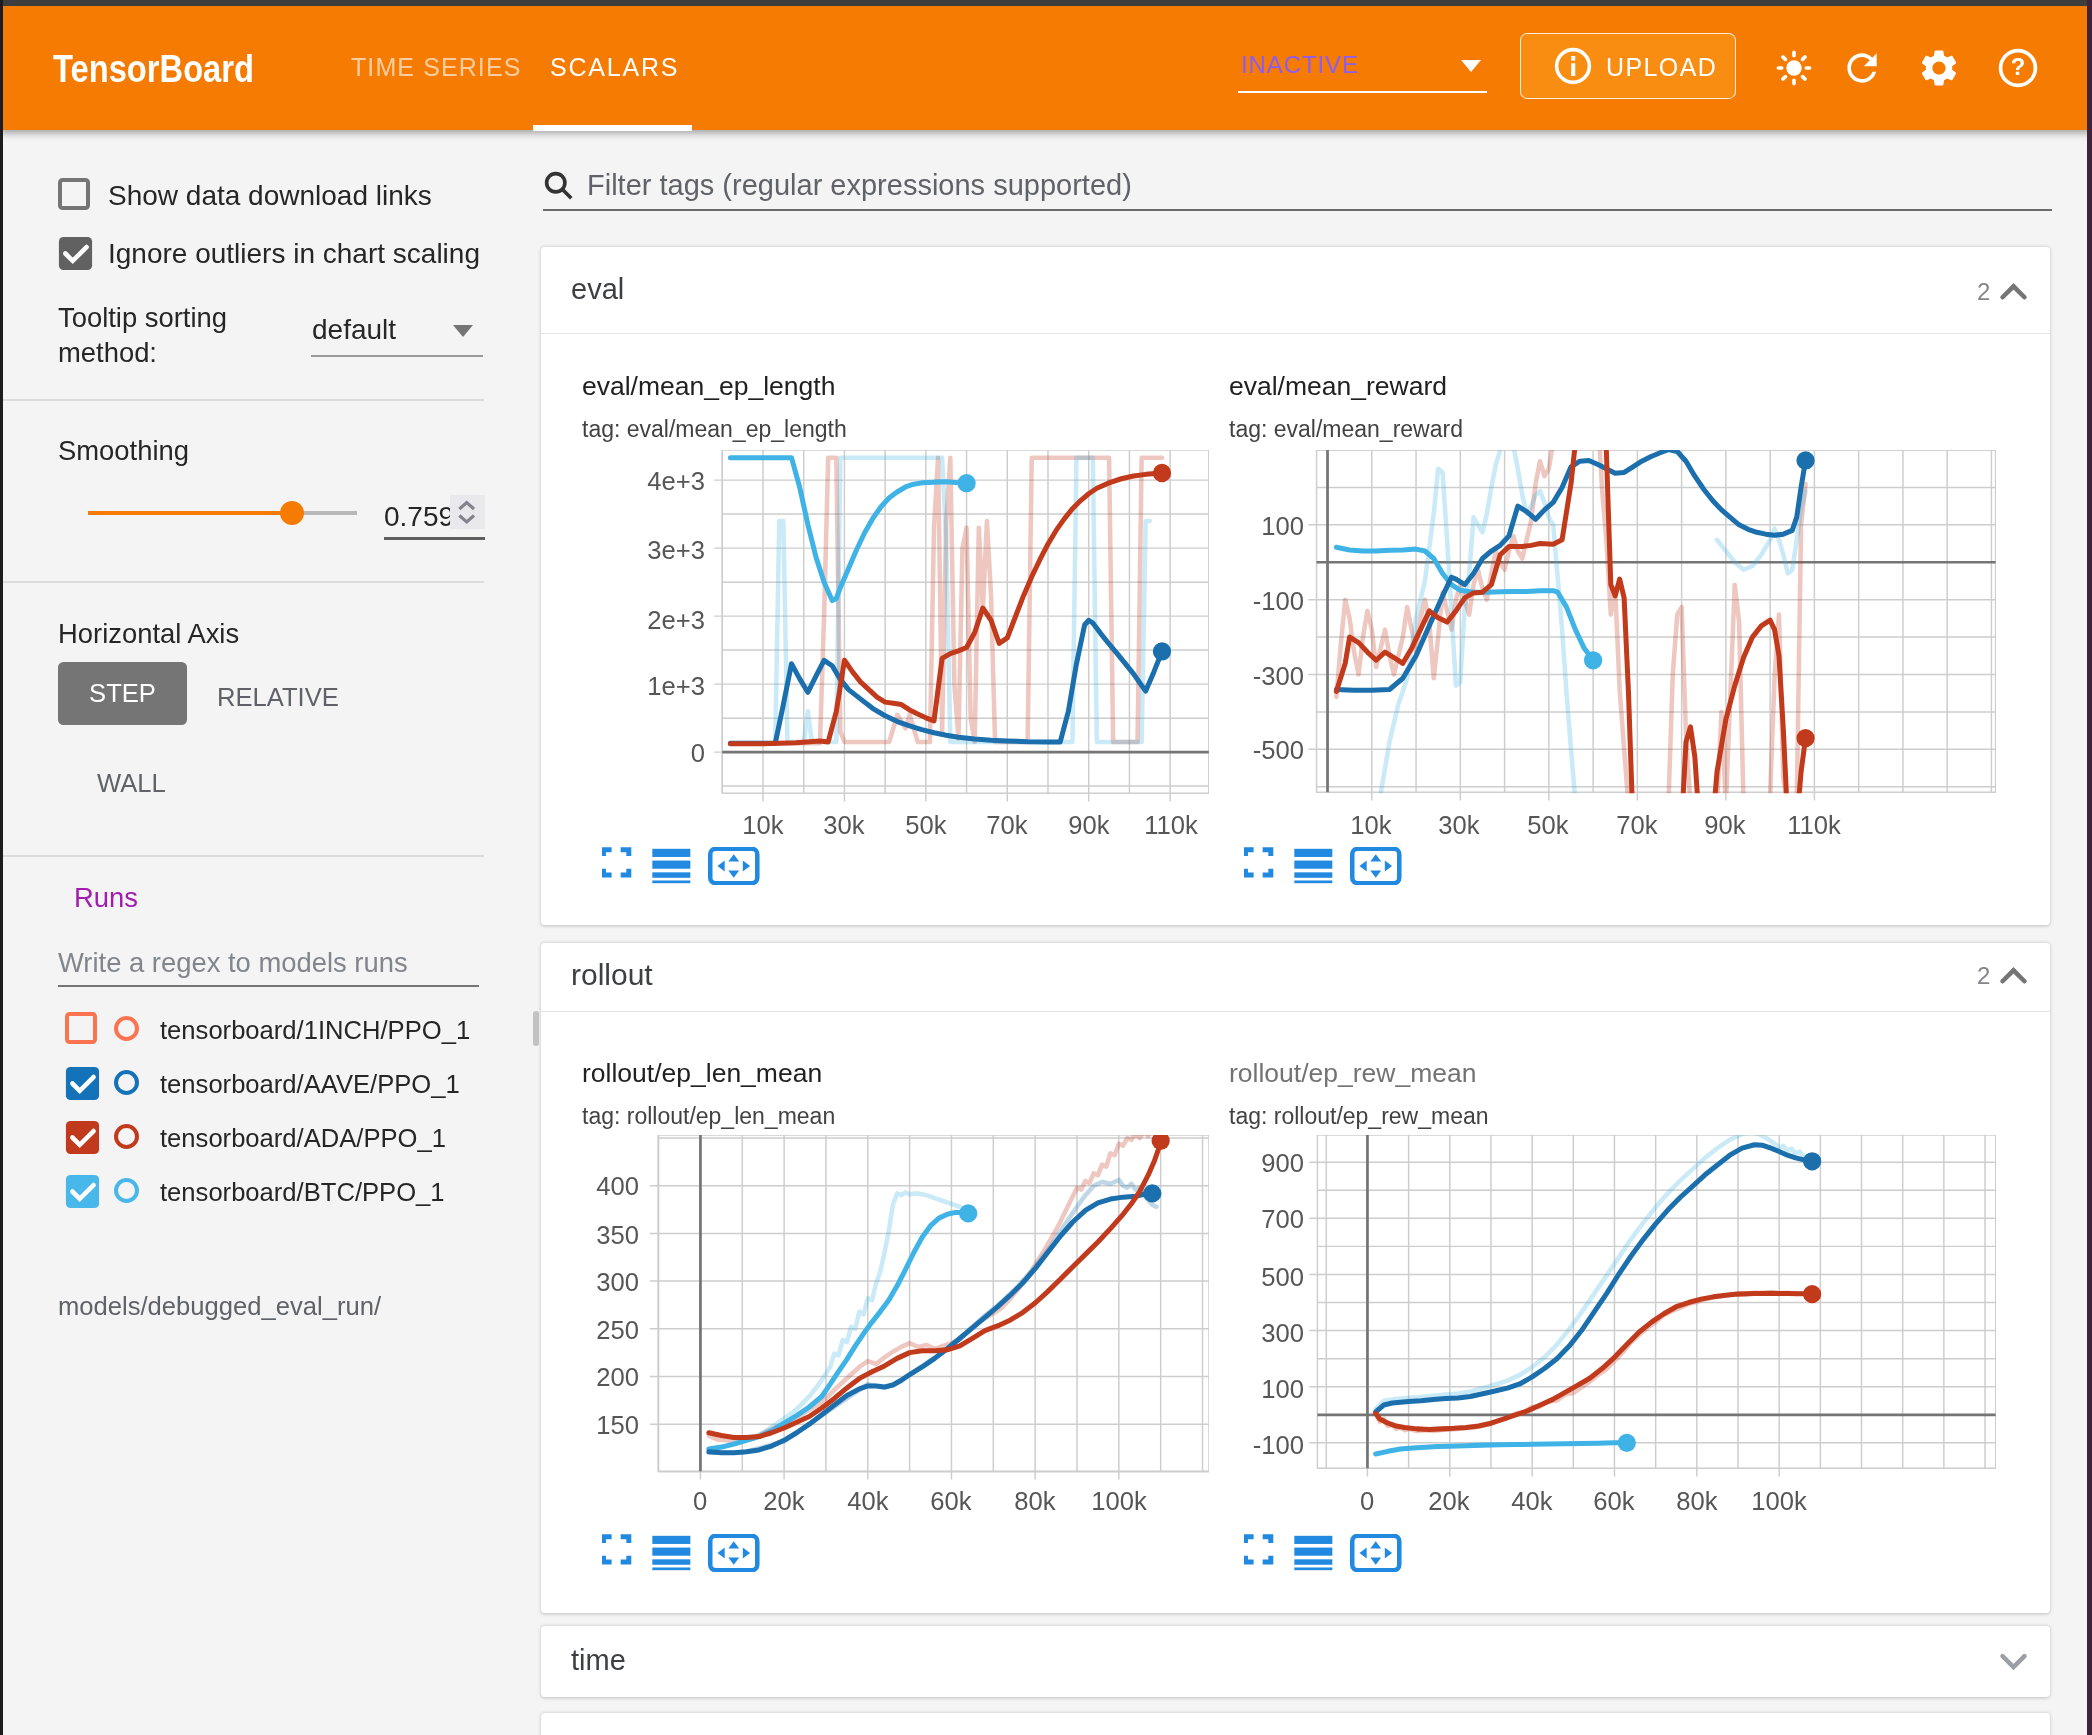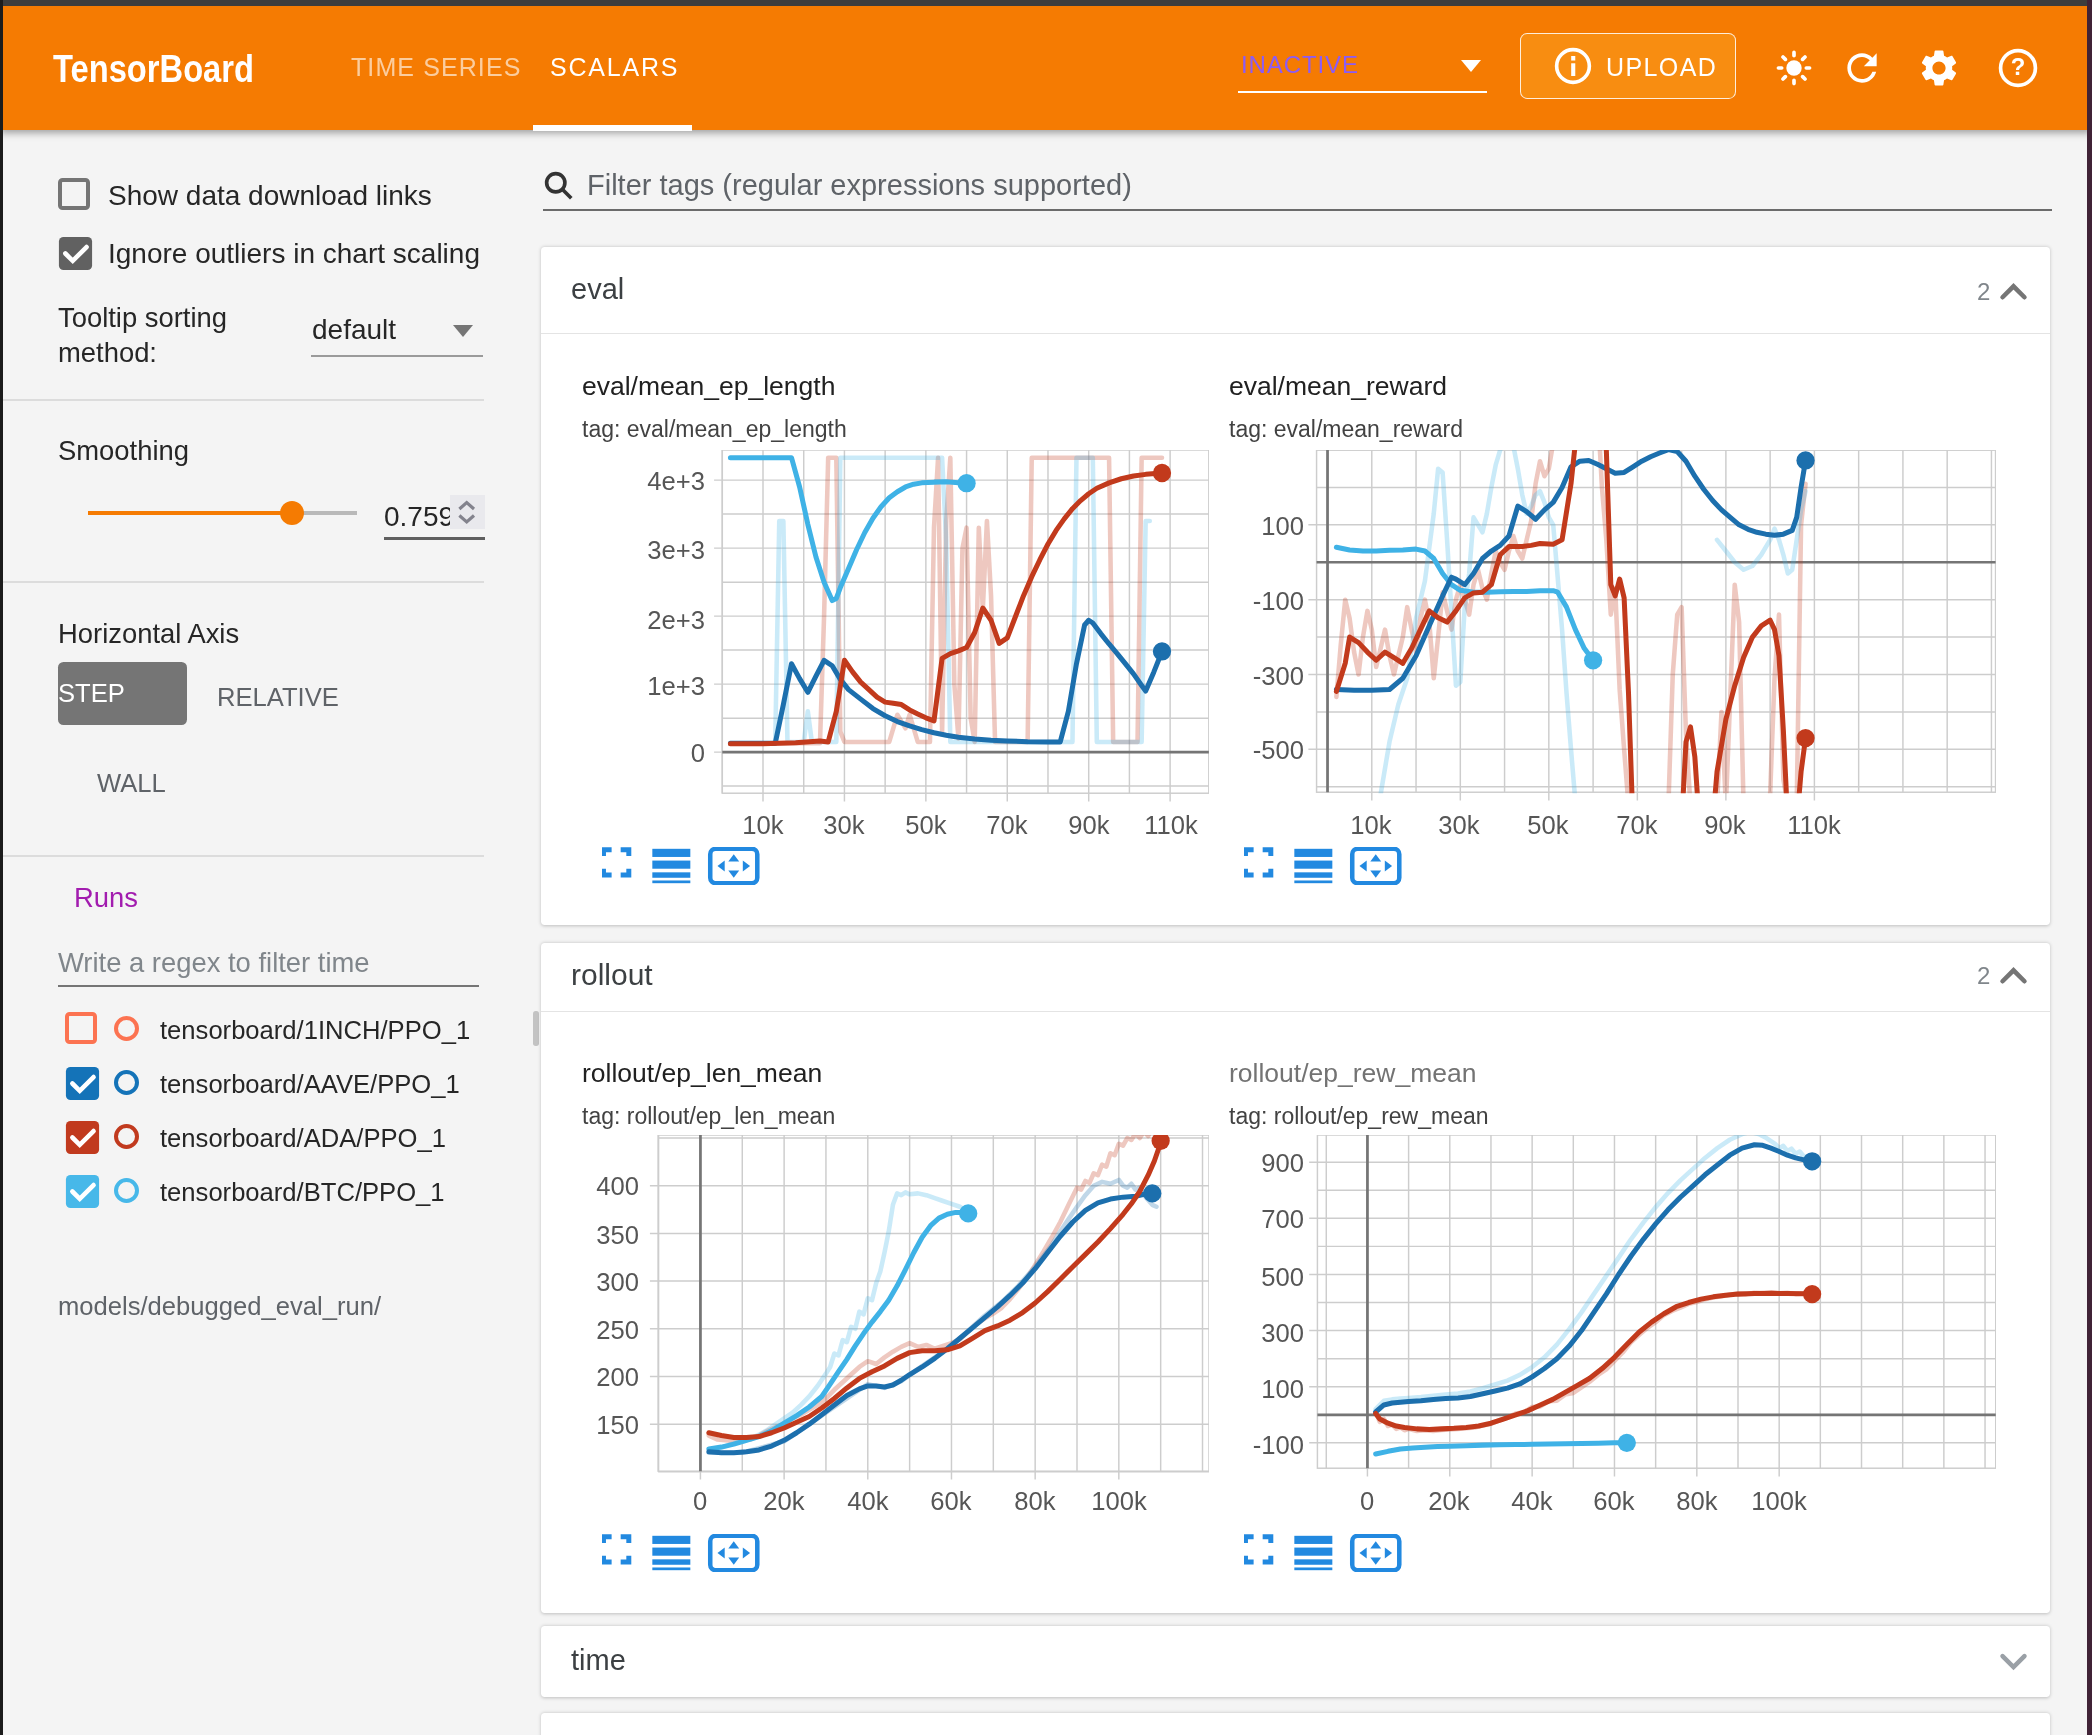--- a/index.html
+++ b/index.html
@@ -69,28 +69,28 @@
 <svg class="abs" style="left:453px;top:499px" width="27.4" height="26.5" viewBox="0 0 30 29">
       <path d="M7 11L15 4L23 11" stroke="#83838d" stroke-width="3.5" fill="none"></path>
       <path d="M7 18L15 25L23 18" stroke="#83838d" stroke-width="3.5" fill="none"></path>
     </svg>
 <div class="abs" style="left:384px;top:537px;width:101px;height:2.7px;background:#5f5f5f"></div>
 
 <div class="abs" style="left:0;top:581px;width:484px;height:1.8px;background:#dcdcdc"></div>
 
 <div class="abs" style="left:58px;top:618px;font-size:27.4px;color:#262626">Horizontal Axis</div>
 <div class="abs" style="left:58px;top:662px;width:129px;height:63px;background:#757575;border-radius:5.5px"></div>
-<div class="abs" style="left:58px;top:662px;width:129px;height:63px;line-height:63px;font-size:25.6px;color:#fff">STEP</div>
+<div class="abs" style="left:58px;top:662px;width:129px;height:63px;line-height:63px;text-align:center;font-size:25.6px;color:#fff">STEP</div>
 <div class="abs" style="left:217px;top:683px;font-size:25.6px;color:#5f6368">RELATIVE</div>
 <div class="abs" style="left:97px;top:769px;font-size:25.6px;color:#5f6368">WALL</div>
 
 <div class="abs" style="left:0;top:855px;width:484px;height:1.8px;background:#dcdcdc"></div>
 
 <div class="abs" style="left:74px;top:882px;font-size:27.4px;color:#a21caf">Runs</div>
-<div class="abs" style="left:58px;top:947px;font-size:27.4px;color:#80868b">Write a regex to filter time</div>
+<div class="abs" style="left:58px;top:947px;font-size:27.4px;color:#80868b">Write a regex to models runs</div>
 <div class="abs" style="left:58px;top:985px;width:421px;height:1.8px;background:#757575"></div>
 
 <div style="position:absolute;left:65px;top:1012px;width:32px;height:32px;border:4.6px solid #fc7351;border-radius:4.6px"></div>
 <div style="position:absolute;left:114px;top:1016px;width:25px;height:25px;border:4.1px solid #fc7351;border-radius:50%"></div>
 <div class="abs" style="left:160px;top:1016px;font-size:25.6px;color:#262626">tensorboard/1INCH/PPO_1</div>
 <svg style="position:absolute;left:65px;top:1066px" width="35" height="35" viewBox="0 0 38 38">
       <rect x="1" y="1" width="36" height="36" rx="5" fill="#1473b8"></rect>
       <path d="M8 19l8 8 15-15" stroke="#fff" stroke-width="5" fill="none" stroke-linecap="round"></path>
     </svg>
 <div style="position:absolute;left:114px;top:1070px;width:25px;height:25px;border:4.1px solid #1473b8;border-radius:50%"></div>

